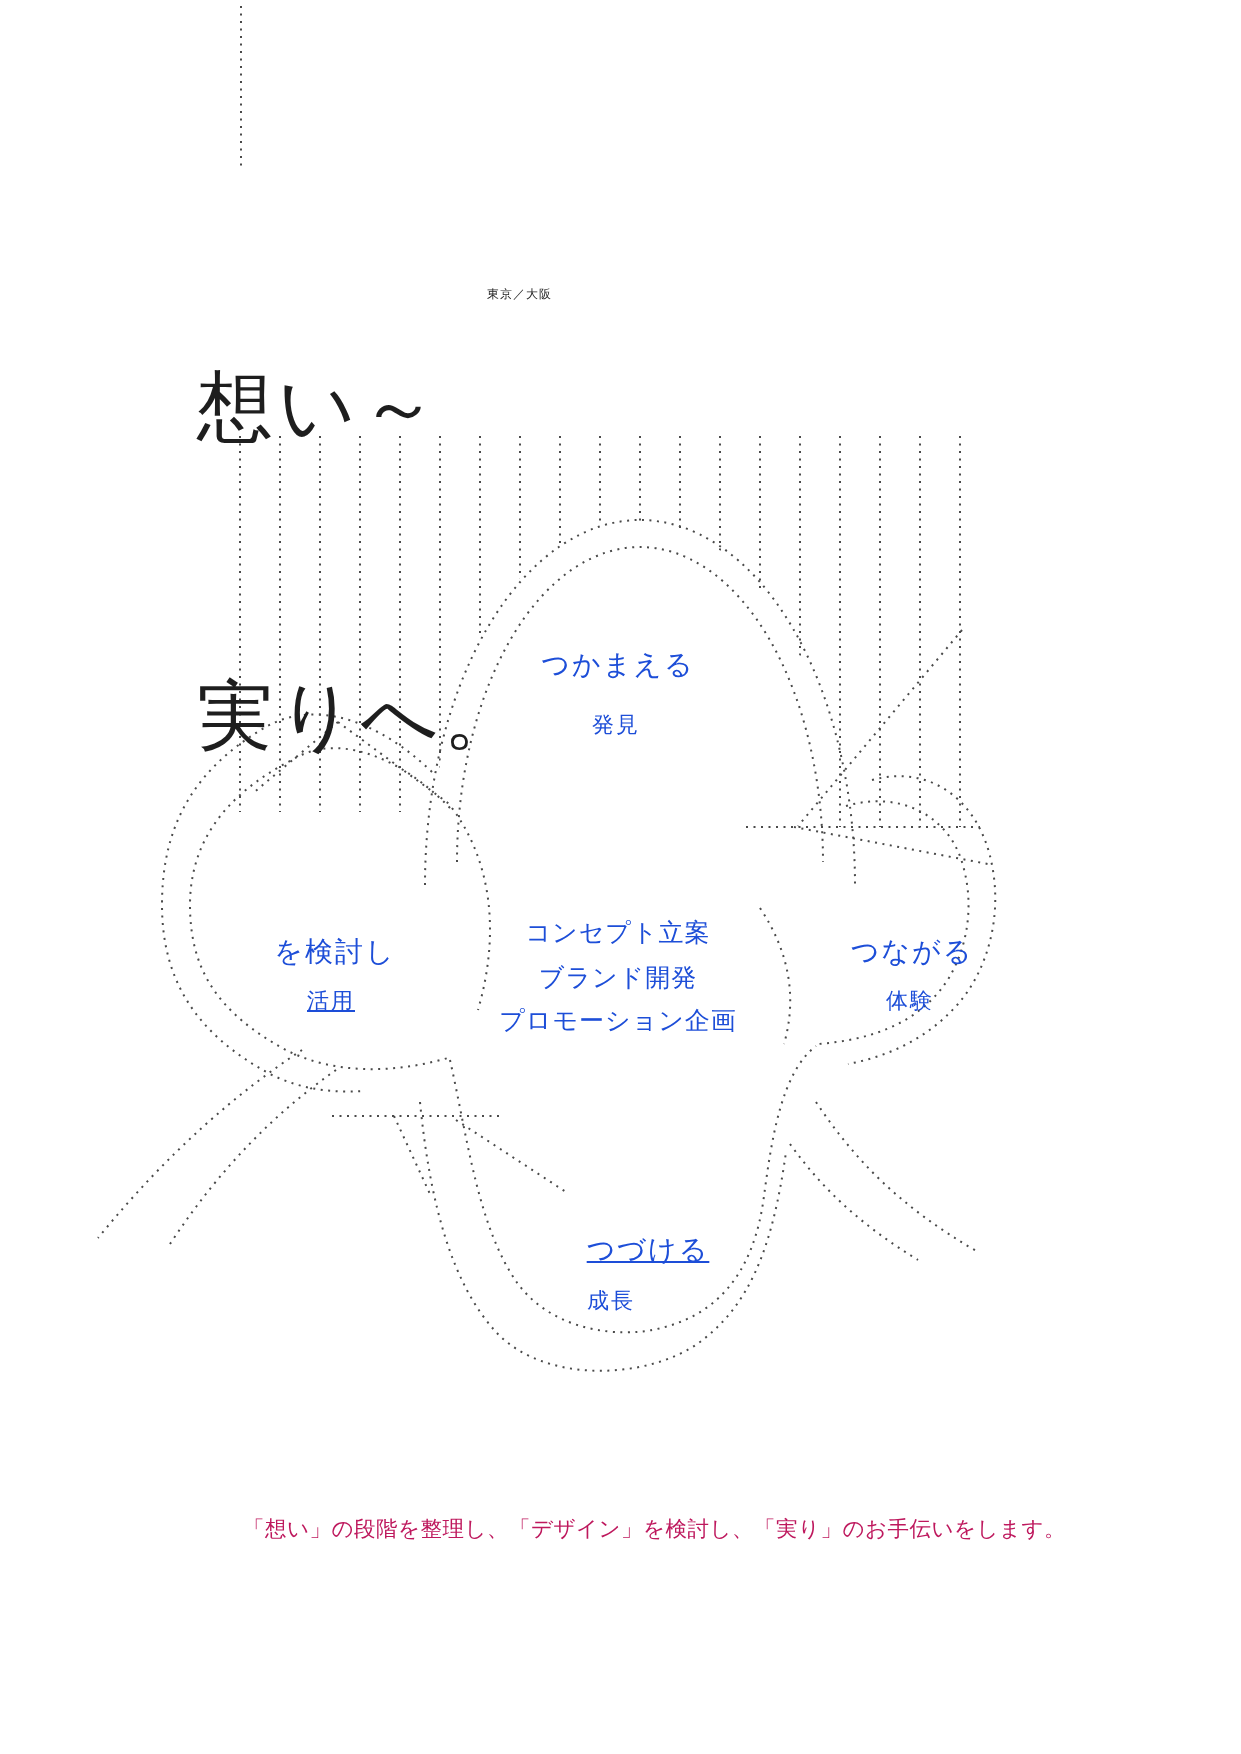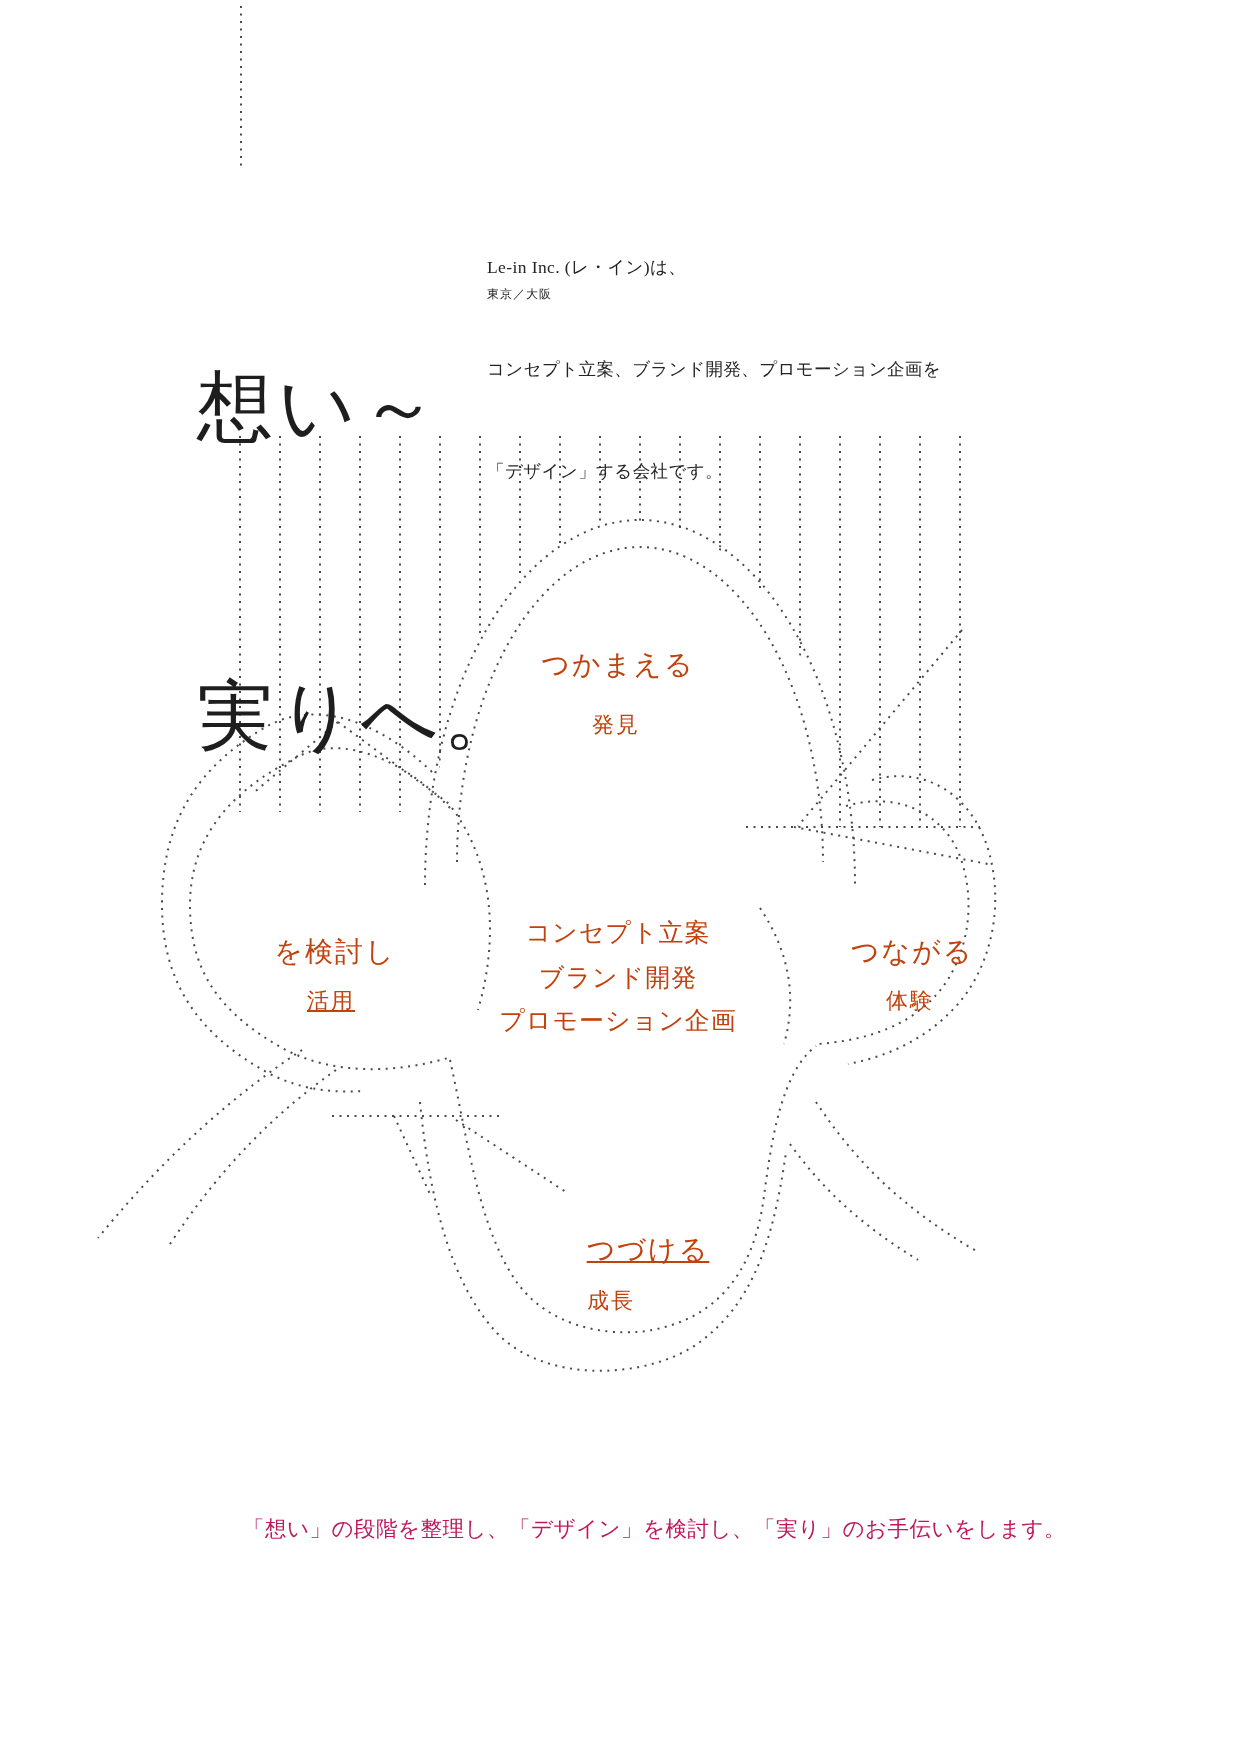--- a/index.html
+++ b/index.html
@@ -18,21 +18,21 @@
   }
   .intro{
     left:487px;top:182px;
     font-size:17.5px;line-height:34px;letter-spacing:0.4px;
     color:#242424;
   }
   .locations{
     left:487px;top:286px;
     font-size:12px;letter-spacing:1px;color:#242424;
   }
-  .dlabel{transform:translateX(-50%);color:#c2410c;}
+  .dlabel{transform:translateX(-50%);color:#1d4ed8;}
   .dmain{font-size:28px;letter-spacing:2px;}
   .dsub{font-size:22px;letter-spacing:2px;}
   .dcenter{font-size:25px;letter-spacing:1px;}
   .footer{
     left:243px;top:1514px;
     font-size:21.5px;letter-spacing:0.5px;color:#be185d;
   }
 </style>
 </head>
 <body>
@@ -104,25 +104,20 @@
       <path d="M302,1050 C238,1092 168,1152 98,1238"></path>
       <path d="M336,1070 C276,1112 220,1168 170,1244"></path>
     </g>
   </svg>
 
   <h1 class="txt title" style="margin:0;font-weight:normal;">
     <span style="display:block">想い～</span>
     <span style="display:block">実りへ。</span>
   </h1>
 
-  <div class="txt intro">
-    <div>Le-in Inc. (レ・イン)は、</div>
-    <div>コンセプト立案、ブランド開発、プロモーション企画を</div>
-    <div>「デザイン」する会社です。</div>
-  </div>
 
   <div class="txt locations">東京／大阪</div>
 
   <div class="txt dlabel dmain" style="left:618px;top:646px;">つかまえる</div>
   <div class="txt dlabel dsub" style="left:616px;top:710px;">発見</div>
 
   <div class="txt dlabel dmain" style="left:335px;top:933px;">を検討し</div>
   <div class="txt dlabel dsub" style="left:331px;top:986px;text-decoration:underline;">活用</div>
 
   <div class="txt dlabel dmain" style="left:912px;top:933px;">つながる</div>

